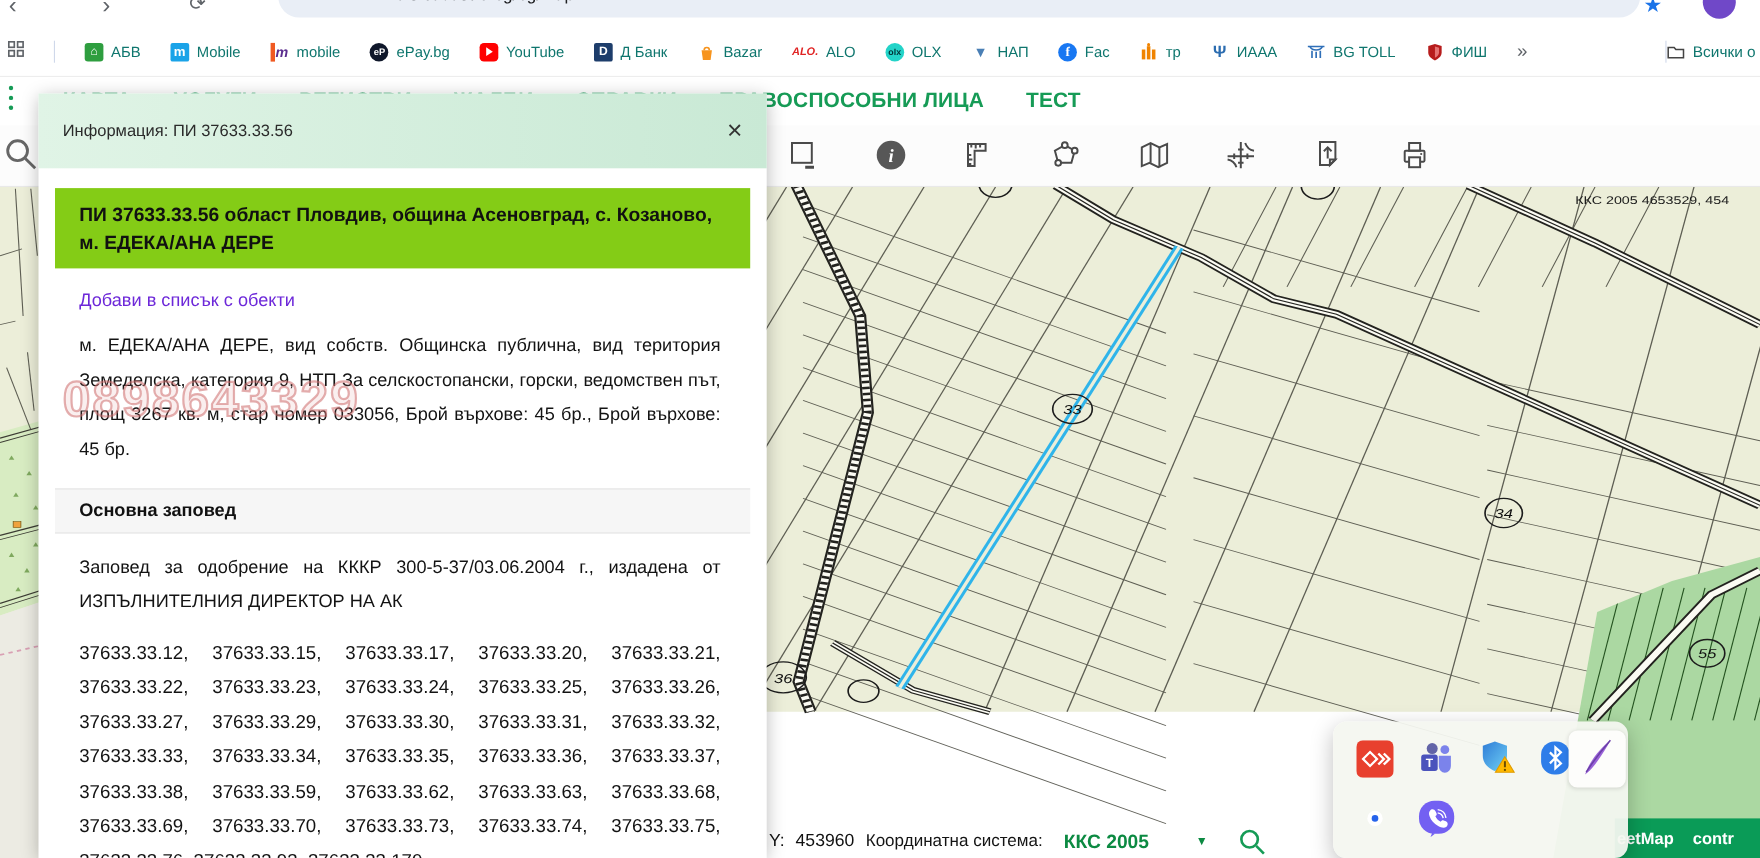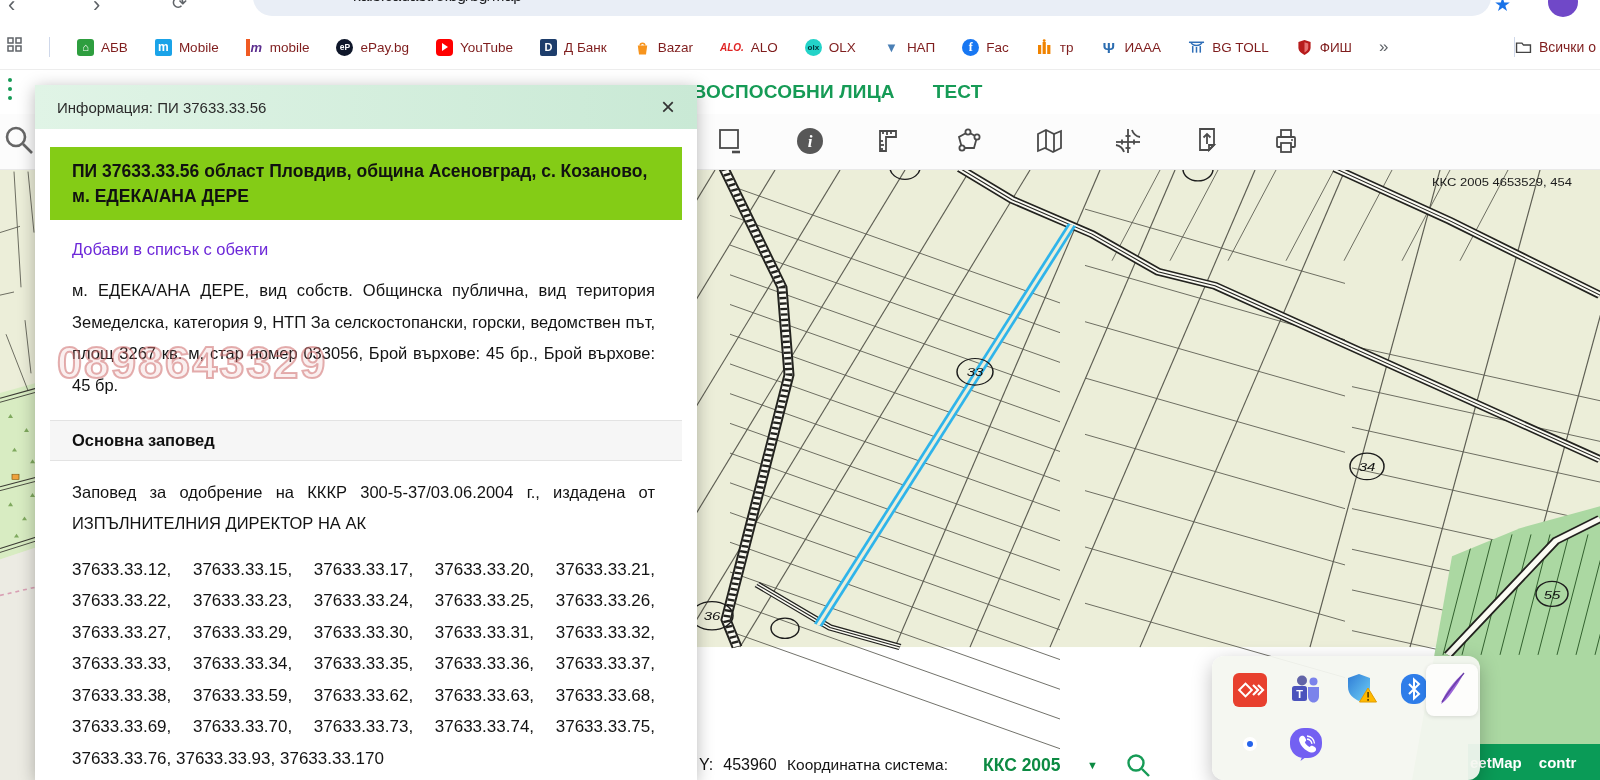--- a/index.html
+++ b/index.html
@@ -12,21 +12,21 @@
   .omni-url{position:absolute;left:100px;top:9px;font-size:15.5px;color:#202124}
   .nav-glyph{position:absolute;top:-8px;font-size:22px;color:#5f6368}
   .site-tune{position:absolute;left:48px;top:8px}
   .bm-star{position:absolute;left:1494px;top:-7px;font-size:19px;color:#1a73e8}
   .avatar{position:absolute;left:1548px;top:-13px;width:30px;height:30px;border-radius:50%;background:#7048c8}
 
   .bookmarks{position:absolute;left:0;top:25px;width:1600px;height:45px;background:#fff;z-index:70;display:flex;align-items:center;border-bottom:1px solid #ededed}
   .bm-left{display:flex;align-items:center;gap:27px;padding-left:10px;flex:1 1 auto;min-width:0}
   .bm-right{display:flex;align-items:center;gap:0;padding-right:4px;flex:0 0 auto}
   .bm{display:flex;align-items:center;gap:7px;white-space:nowrap;cursor:pointer}
-  .bm-label{font-size:13.5px;color:#7f1d1d}
+  .bm-label{font-size:13.5px;color:#0f766e}
   .bi{width:17px;height:17px;display:inline-flex;align-items:center;justify-content:center;font-weight:bold;flex:0 0 auto}
   .bi-abv{background:#2e9e3f;border-radius:3px;color:#fff;font-size:11px}
   .bi-mobilebg{background:#1aa3e8;border-radius:2px;color:#fff;font-size:12px}
   .bi-mobile2{background:#fff;border-left:4px solid #f05a22;color:#5b2d8e;font-size:13px;font-style:italic}
   .bi-epay{background:#0f172a;border-radius:50%;color:#fff;font-size:8.5px}
   .bi-yt{background:#f00;border-radius:4px;position:relative}
   .bi-yt::after{content:"";position:absolute;left:6px;top:4.5px;border-left:6px solid #fff;border-top:4px solid transparent;border-bottom:4px solid transparent}
   .bi-dbank{background:#1d3d6b;border-radius:2px;color:#fff;font-size:11px}
   .bi-alo{color:#e02424;font-size:10px;font-style:italic;font-weight:800;width:auto}
   .bi-olx{background:#23d3c8;border-radius:50%;color:#002f34;font-size:8px}
@@ -51,30 +51,30 @@
 
   
   .map-wrap{position:absolute;left:0;top:170px;width:1600px;height:610px;z-index:1}
   .kkc-top{font-size:13px;fill:#1b1b1b}
   .circ-lbl{font-size:15px;font-style:italic;fill:#111}
 
   
   .statusbar{position:absolute;left:683px;top:750px;width:500px;height:30px;background:rgba(255,255,255,.95);border-radius:8px 8px 0 0;z-index:10;display:flex;align-items:center}
   .ybox{position:absolute;left:6px;top:1px;width:100px;height:28px;background:#fff;border-radius:6px;display:flex;align-items:center;gap:10px;padding-left:10px;font-size:16px;color:#111}
   .crs-caption{position:absolute;left:104px;font-size:15.5px;color:#141414}
-  .crs-value{position:absolute;left:300px;font-size:17.5px;font-weight:bold;color:#0c8a42;cursor:pointer}
+  .crs-value{position:absolute;left:284px;font-size:17.5px;font-weight:bold;color:#0c8a42;cursor:pointer}
   .crs-caret{position:absolute;left:404px;font-size:11px;color:#0c8a42;cursor:pointer}
   .sb-zoom{position:absolute;left:442px;top:2px;cursor:pointer}
 
   
   .attribution{position:absolute;left:1468px;top:744px;width:132px;height:36px;background:#0a9b57;z-index:9;color:#fff;font-weight:bold;font-size:15px;display:flex;align-items:center;word-spacing:13px;padding-left:2px}
 
   
   .popup{position:absolute;left:35px;top:85px;width:662px;height:695px;background:#fff;z-index:50;box-shadow:0 3px 16px rgba(0,0,0,.28)}
-  .popup-head{height:44px;background:linear-gradient(90deg,#e0f4e6,#c9e9d5);display:flex;align-items:center;justify-content:space-between;padding:16px 22px}
+  .popup-head{height:68px;background:linear-gradient(90deg,#e0f4e6,#c9e9d5);display:flex;align-items:center;justify-content:space-between;padding:16px 22px}
   .popup-title{font-size:15px;color:#2b2b2b}
   .popup-close{font-size:24px;color:#333;line-height:1;cursor:pointer;font-weight:300}
   .p-section{margin:0 15px;background:#f6f6f6;border-top:1px solid #e3e3e3;border-bottom:1px solid #e3e3e3;padding:10px 22px;font-weight:bold;font-size:16.5px;color:#111}
   .p-titlebox{margin:18px 15px 0;background:#84cc16;padding:12px 22px;font-weight:bold;font-size:17.5px;line-height:1.4;color:#111}
   .p-link{margin:20px 37px 0;font-size:16.5px;color:#6d28d9;cursor:pointer;display:inline-block}
   .p-para{margin:16px 42px 18px 37px;font-size:16.5px;line-height:1.92;text-align:justify;color:#131313}
   .p-neighbors{margin:12px 42px 0 37px;font-size:17px;line-height:1.85;text-align:justify;color:#131313}
   .watermark{position:absolute;left:22px;top:252px;font-size:45px;font-weight:bold;letter-spacing:2px;color:rgba(214,120,120,0.12);-webkit-text-stroke:2px rgba(205,110,110,.55);pointer-events:none;z-index:5}
 
   

